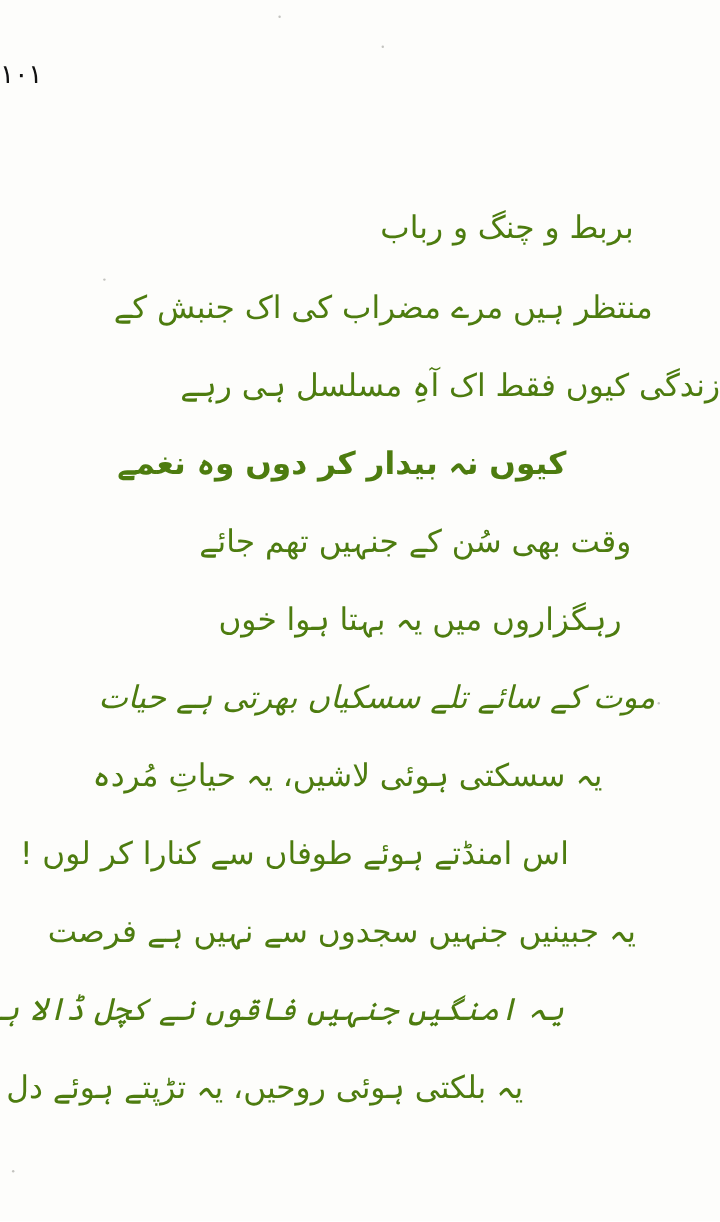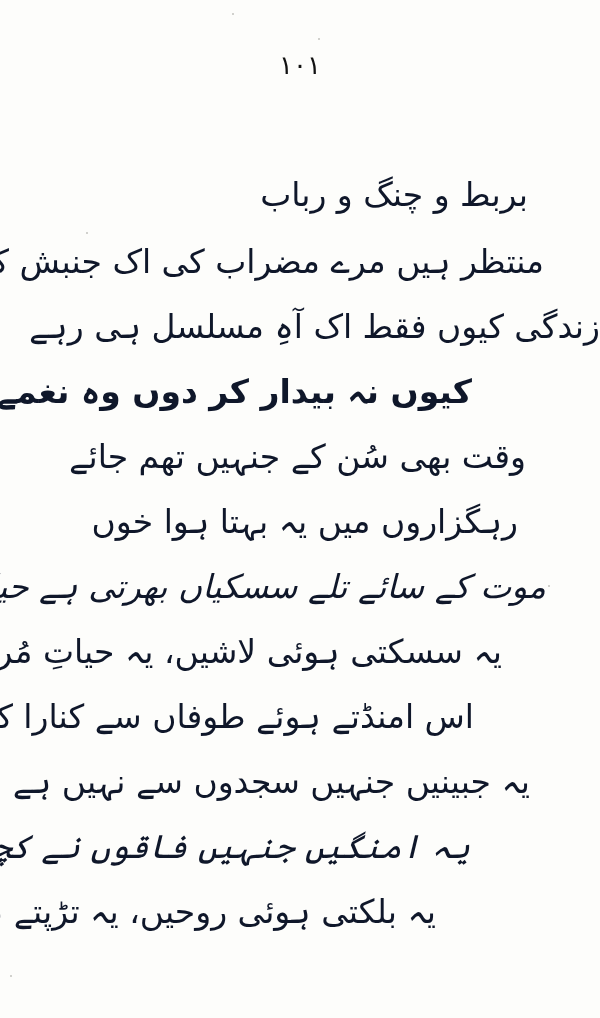--- a/index.html
+++ b/index.html
@@ -24,39 +24,38 @@
     opacity: .5;
   }
   .speck.s1 { left: 232px; top: 13px;  width: 2px; height: 2px; }
   .speck.s2 { left: 318px; top: 38px;  width: 2px; height: 2px; }
   .speck.s3 { left: 86px;  top: 232px; width: 2px; height: 2px; }
   .speck.s4 { left: 548px; top: 585px; width: 2px; height: 2px; }
   .speck.s5 { left: 10px;  top: 975px; width: 2px; height: 2px; }
 
   .page-number {
     margin-top: 50px;
-    text-align: center;
-    font-size: 26px;
+    font-size: 22px;
     letter-spacing: 3px;
     color: #111;
   }
 
   .poem {
     direction: rtl;
     margin-top: 86px;
   }
   .line {
     direction: rtl;
     unicode-bidi: embed;
     text-align: right;
-    font-size: 33px;
+    font-size: 26px;
     height: 65px;
     line-height: 58px;
     white-space: nowrap;
-    color: #0f172a;
+    color: #4d7c0f;
     font-weight: 500;
   }
   .line.title { margin-bottom: 2px; }
 
   
   .poem .line:nth-child(1)  { padding-right: 72px;  }  
   .poem .line:nth-child(2)  { padding-right: 56px;  }
   .poem .line:nth-child(3)  {  }
   .poem .line:nth-child(4)  { padding-right: 128px; font-weight: bold; }
   .poem .line:nth-child(5)  { padding-right: 74px;  }

